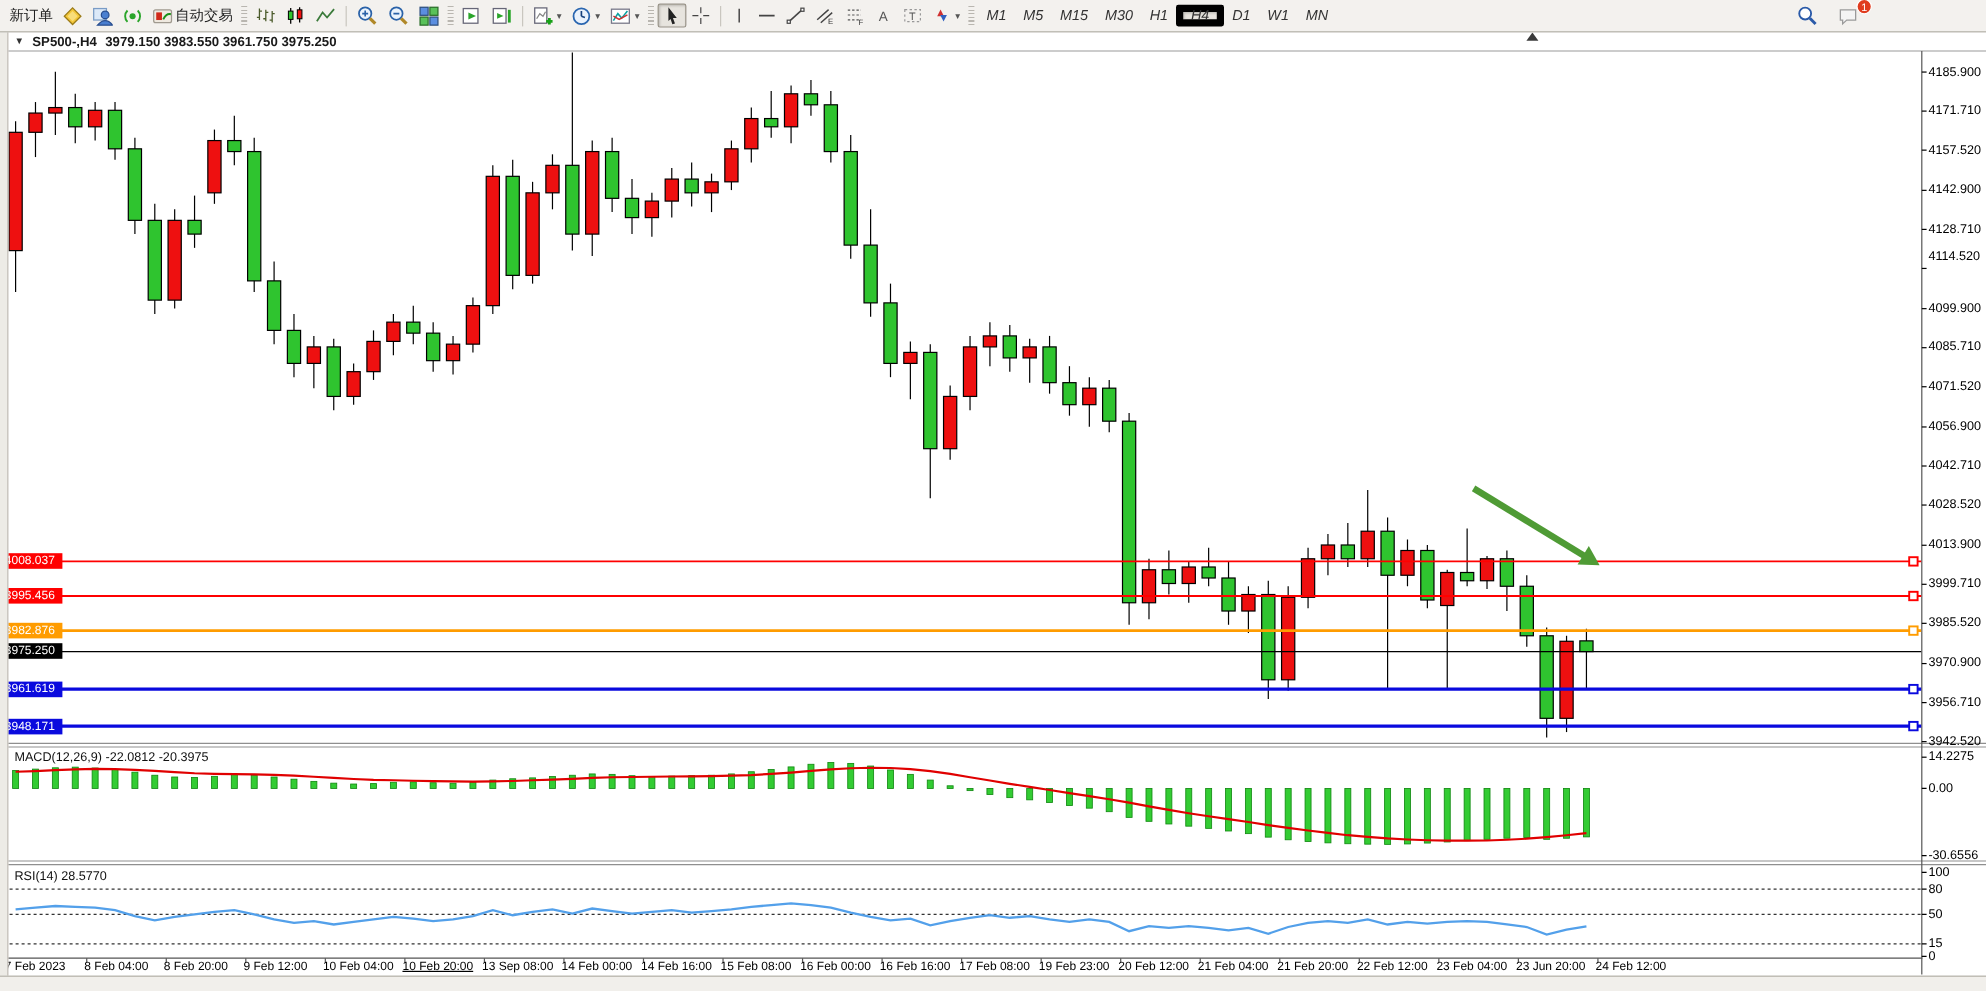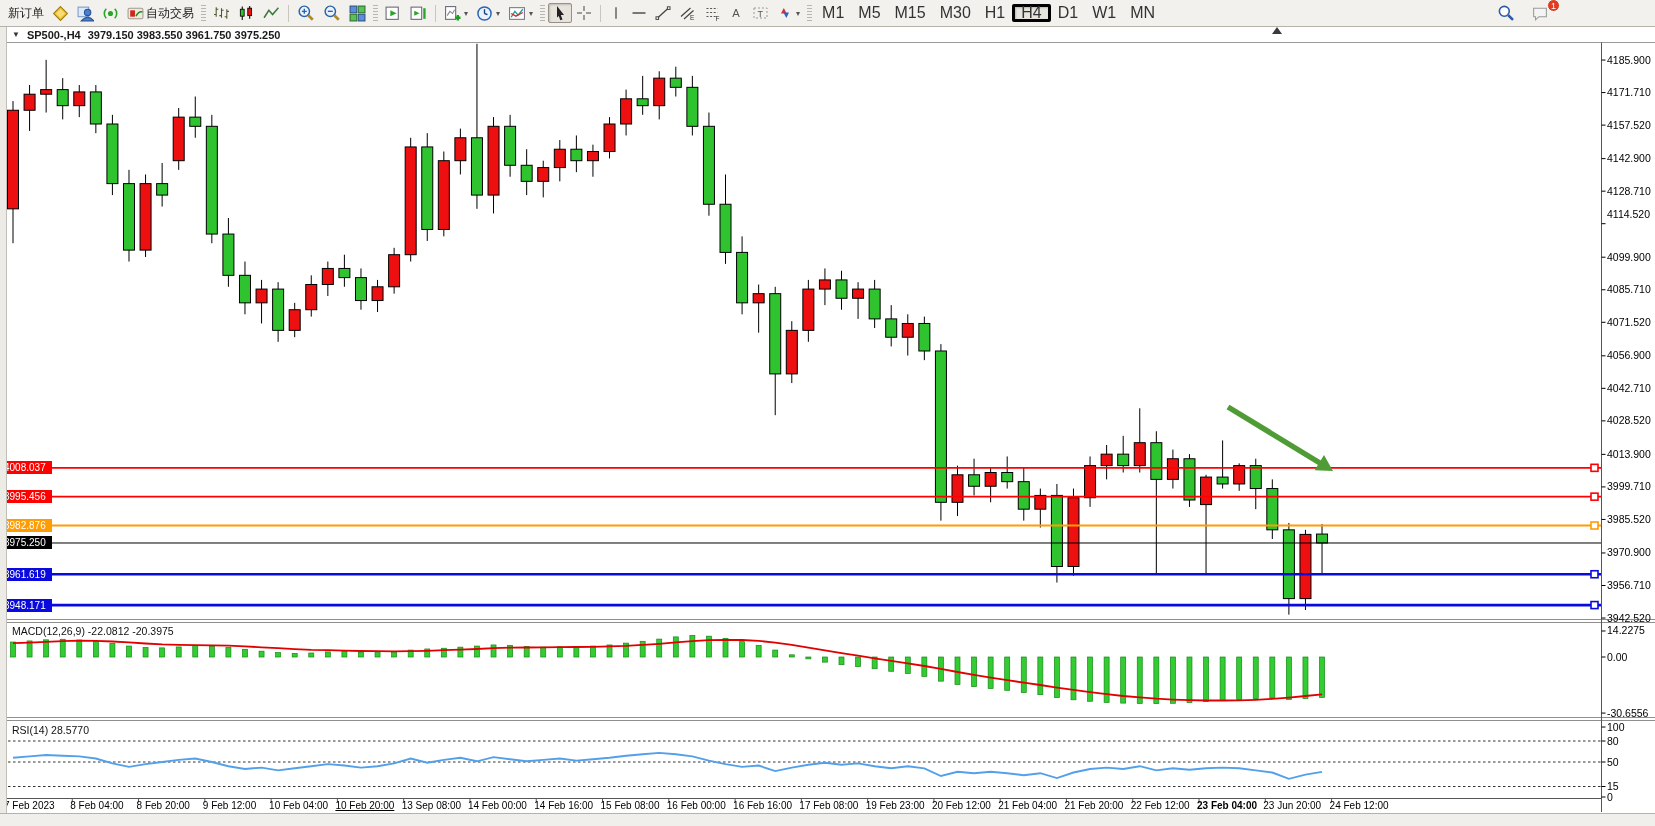--- a/index.html
+++ b/index.html
@@ -10,23 +10,23 @@
   .toolbar{position:absolute;top:0;left:0;width:1655px;height:26px;background:#f3f1ee;
            border-bottom:1px solid #b5b2aa;display:flex;align-items:center;padding:13px 4px;z-index:10;}
   .tb-handle{width:5px;height:16px;margin:0 3px;
              background:repeating-linear-gradient(to bottom,#b9b6b0 0 1px,transparent 1px 3px);}
   .tb-sep{width:1px;height:17px;background:#c9c6bf;margin:0 4px;}
   .tb-btn{display:flex;align-items:center;gap:2px;padding:1px 3px;height:20px;border:1px solid transparent;
           border-radius:2px;cursor:default;color:#222;font-size:12px;white-space:nowrap;}
   .tb-btn.pressed{background:#e7e4de;border:1px solid #979287;box-shadow:inset 1px 1px 2px rgba(0,0,0,.18);}
   .tb-btn svg{display:block;}
   .dd{font-size:8px;color:#555;margin-left:1px;}
-  .tf-btn{padding:2px 6px;height:18px;font-size:16px;color:#333;border:1px solid transparent;border-radius:2px;
-          display:flex;align-items:center;cursor:default;}
-  .tf-btn.pressed{background:#e7e4de;border:3px solid #000000;box-shadow:inset 1px 1px 2px rgba(0,0,0,.2);}
+  .tf-btn{padding:2px 6px;height:18px;font-size:12px;color:#333;border:1px solid transparent;border-radius:2px;
+          display:flex;align-items:center;cursor:default;font-style:italic;}
+  .tf-btn.pressed{background:#e7e4de;border:6px solid #000000;box-shadow:inset 1px 1px 2px rgba(0,0,0,.2);}
   .tb-right{margin-left:auto;margin-right:98px;display:flex;align-items:center;gap:8px;}
   .chat-wrap{position:relative;}
   .chat-badge{position:absolute;top:-5px;right:-8px;min-width:13px;height:13px;border-radius:7px;background:#e03c1e;
               color:#fff;font-size:9px;line-height:13px;text-align:center;padding:0 2px;border:1px solid #fff;}
   
   .left-gutter{position:absolute;top:24px;left:0;width:7px;height:802px;background:#edebe6;border-right:1px solid #c2bfb8;z-index:3;}
   .title-row{position:absolute;top:27px;left:12px;height:15px;display:flex;align-items:center;gap:7px;z-index:4;
              font-size:11px;font-weight:bold;color:#1a1a1a;}
   .title-row .tri{font-size:8px;color:#333;font-weight:normal;}
   .menu-tri{position:absolute;top:27px;left:1272px;width:0;height:0;z-index:4;
@@ -675,19 +675,19 @@
       <div class="time-lab" style="left: 534.24px; top: 800px;">14 Feb 16:00</div>
       <div class="time-lab" style="left: 600.52px; top: 800px;">15 Feb 08:00</div>
       <div class="time-lab" style="left: 666.8px; top: 800px;">16 Feb 00:00</div>
       <div class="time-lab" style="left: 733.08px; top: 800px;">16 Feb 16:00</div>
       <div class="time-lab" style="left: 799.36px; top: 800px;">17 Feb 08:00</div>
       <div class="time-lab" style="left: 865.64px; top: 800px;">19 Feb 23:00</div>
       <div class="time-lab" style="left: 931.92px; top: 800px;">20 Feb 12:00</div>
       <div class="time-lab" style="left: 998.2px; top: 800px;">21 Feb 04:00</div>
       <div class="time-lab" style="left: 1064.48px; top: 800px;">21 Feb 20:00</div>
       <div class="time-lab" style="left: 1130.76px; top: 800px;">22 Feb 12:00</div>
-      <div class="time-lab" style="left: 1197.04px; top: 800px; font-weight: bold;">23 Feb 04:00</div>
+      <div class="time-lab" style="left: 1197.04px; top: 800px;">23 Feb 04:00</div>
       <div class="time-lab" style="left: 1263.32px; top: 800px;">23 Jun 20:00</div>
       <div class="time-lab" style="left: 1329.6px; top: 800px;">24 Feb 12:00</div>
     </div>
 
   <div class="bottom-strip"></div>
 </div>
 
 </body></html>

